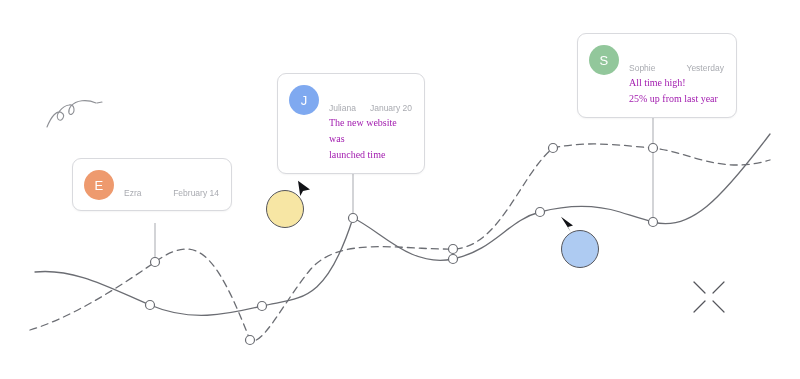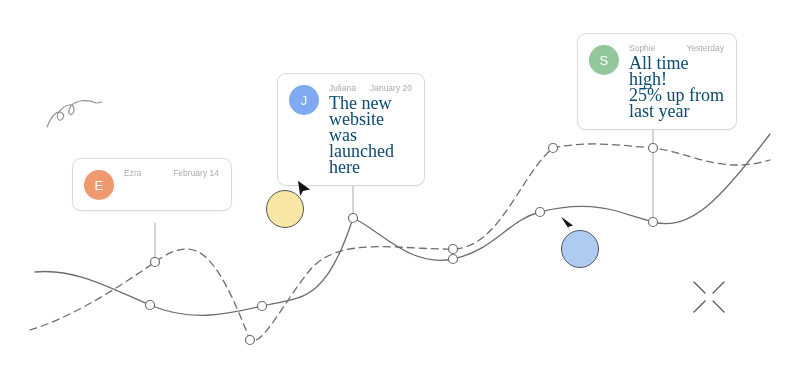--- a/index.html
+++ b/index.html
@@ -58,34 +58,35 @@
   .card-body {
     flex: 1 1 auto;
     min-width: 0;
   }
   .card-meta {
     display: flex;
     align-items: baseline;
     justify-content: space-between;
     gap: 14px;
     margin-bottom: 1px;
+    margin-top: 20px;
   }
   .meta-name,
   .meta-date {
     font-family: "Liberation Sans", sans-serif;
     font-size: 8.5px;
     color: #a9abb1;
     line-height: 11px;
     white-space: nowrap;
   }
   .card-text {
     font-family: "Liberation Serif", serif;
-    font-size: 18px;
+    font-size: 10px;
     line-height: 16px;
-    color: #0c4a6e;
+    color: #a21caf;
     white-space: pre-line;
   }
 
   
   .cursor-group {
     position: absolute;
     z-index: 7;
   }
   .cursor-bubble {
     position: absolute;
@@ -160,21 +161,21 @@
   </div>
 
   <div class="comment-card" id="card-juliana" style="left: 277px; top: 73px; width: 148px;">
     <div class="avatar" style="background: rgb(127, 169, 240);">J</div>
     <div class="card-body">
       <div class="card-meta">
         <span class="meta-name">Juliana</span>
         <span class="meta-date">January 20</span>
       </div>
       <div class="card-text">The new website was
-launched here</div>
+launched time</div>
     </div>
   </div>
 
   <div class="comment-card" id="card-sophie" style="left: 577px; top: 33px; width: 160px;">
     <div class="avatar" style="background: rgb(146, 199, 155);">S</div>
     <div class="card-body">
       <div class="card-meta">
         <span class="meta-name">Sophie</span>
         <span class="meta-date">Yesterday</span>
       </div>

